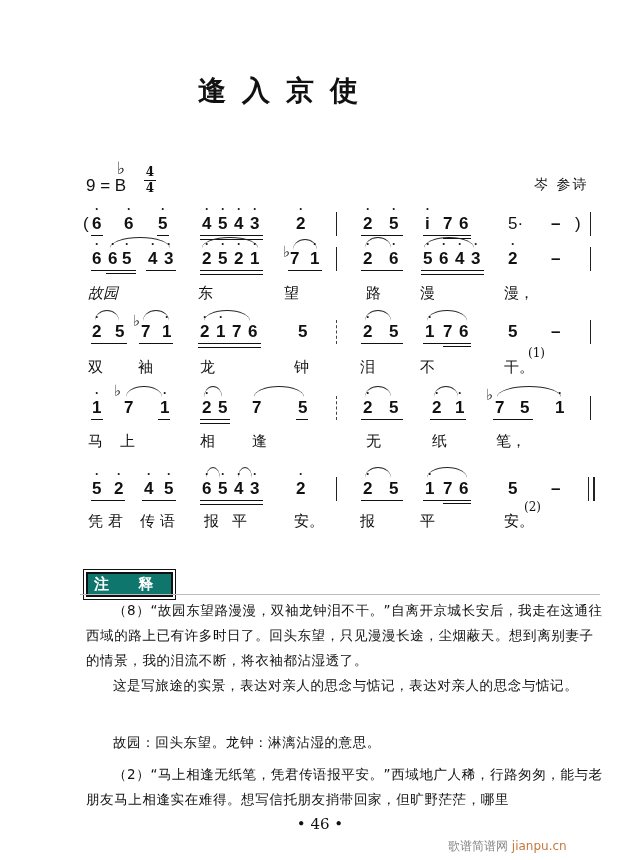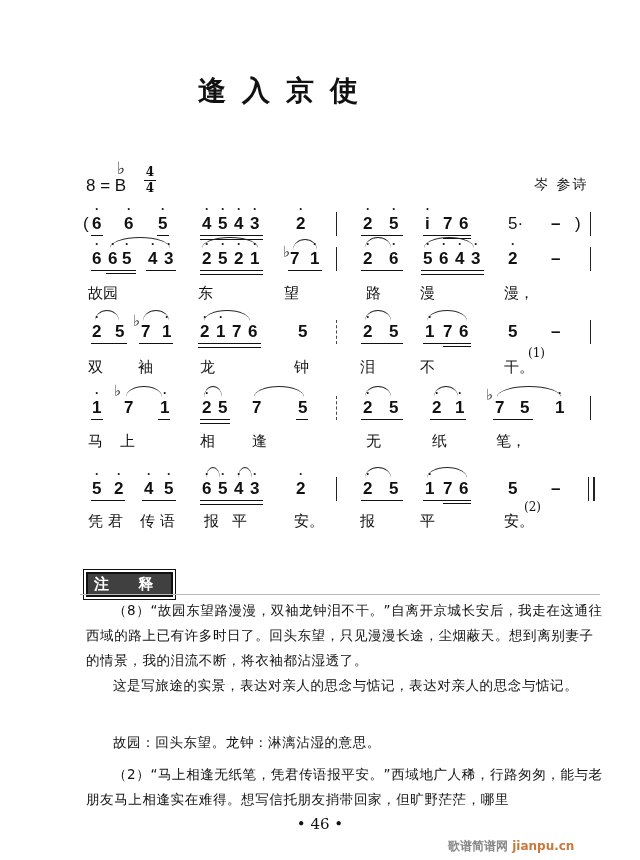--- a/index.html
+++ b/index.html
@@ -25,37 +25,37 @@
   .slur { position: absolute; height: 10px; border-top: 1.3px solid #222; border-radius: 50% 50% 0 0 / 100% 100% 0 0; }
   .bar-line { position: absolute; width: 0; border-left: 1.4px solid #222; height: 24px; }
   .dbl-bar { position: absolute; width: 4px; height: 24px; border-left: 1.4px solid #222; border-right: 2.6px solid #222; }
   .dash-bar { position: absolute; width: 0; border-left: 1.4px dashed #444; height: 24px; }
   .flat-s { position: absolute; font-size: 15px; font-family: "DejaVu Serif", serif; }
 
   .lyric-row { position: absolute; left: 0; width: 640px; height: 24px; }
   .ly { position: absolute; font-size: 15px; font-family: "DejaVu Sans", sans-serif; top: 0; }
   .sup { position: absolute; font-size: 12px; font-family: "DejaVu Serif", serif; }
 
-  .notes-label { left: 86px; top: 572px; padding: 1px 6px; border: 2px solid #111; background: #404040;
+  .notes-label { left: 86px; top: 572px; padding: 1px 6px; border: 2px solid #111; background: #0f766e;
                  color: #fff; font-size: 15px; font-weight: bold; letter-spacing: 12px; outline: 1px solid #111; outline-offset: 2px; }
   .rule { left: 80px; top: 594px; width: 520px; border-top: 1px solid #bbb; }
   .para { position: absolute; left: 86px; width: 520px; font-size: 13.5px; line-height: 25px;
           font-family: "DejaVu Sans", sans-serif; letter-spacing: 0.6px; }
   .indent { text-indent: 27px; }
   .pageno { left: 0; width: 640px; top: 815px; text-align: center; font-size: 15px; font-family: "DejaVu Serif", serif; }
-  .wm { left: 448px; top: 838px; font-size: 12px; color: #888; font-family: "DejaVu Sans", sans-serif; font-weight: bold; }
+  .wm { left: 448px; top: 838px; font-size: 12px; color: #888; font-family: "DejaVu Sans", sans-serif; }
   .wm .en { color: #c8783c; }
 </style>
 </head>
 <body>
 
 <div class="abs title">逢入京使</div>
 
 <div class="abs key">
-  <span>8 = B</span>
+  <span>9 = B</span>
   <span class="flat">♭</span>
 </div>
 <div class="abs meter">
   <div>4</div>
   <div class="bar"></div>
   <div>4</div>
 </div>
 <div class="abs author">岑 参诗</div>
 
 <div class="note-row" style="top:210px;">
@@ -117,21 +117,21 @@
   <span class="n dot-up" style="left:439px;">6</span>
   <span class="n dot-up" style="left:455px;">4</span>
   <span class="n dot-up" style="left:471px;">3</span>
   <div class="ul2" style="left:421px;width:63px;top:25px;"></div>
   <span class="n dot-up" style="left:508px;">2</span>
   <span class="n" style="left:551px;">–</span>
   <div class="bar-line" style="left:590px;top:2px;"></div>
 </div>
 
 <div class="lyric-row" style="top:284px;">
-  <span class="ly" style="left:88px;">故园</span>
+  <span class="ly" style="left:88px;font-style:italic;">故园</span>
   <span class="ly" style="left:198px;">东</span>
   <span class="ly" style="left:284px;">望</span>
   <span class="ly" style="left:366px;">路</span>
   <span class="ly" style="left:420px;">漫</span>
   <span class="ly" style="left:504px;">漫，</span>
 </div>
 
 <div class="note-row" style="top:318px;">
   <div class="slur" style="left:95px;width:24px;top:-8px;"></div>
   <span class="n dot-up" style="left:92px;">2</span>

